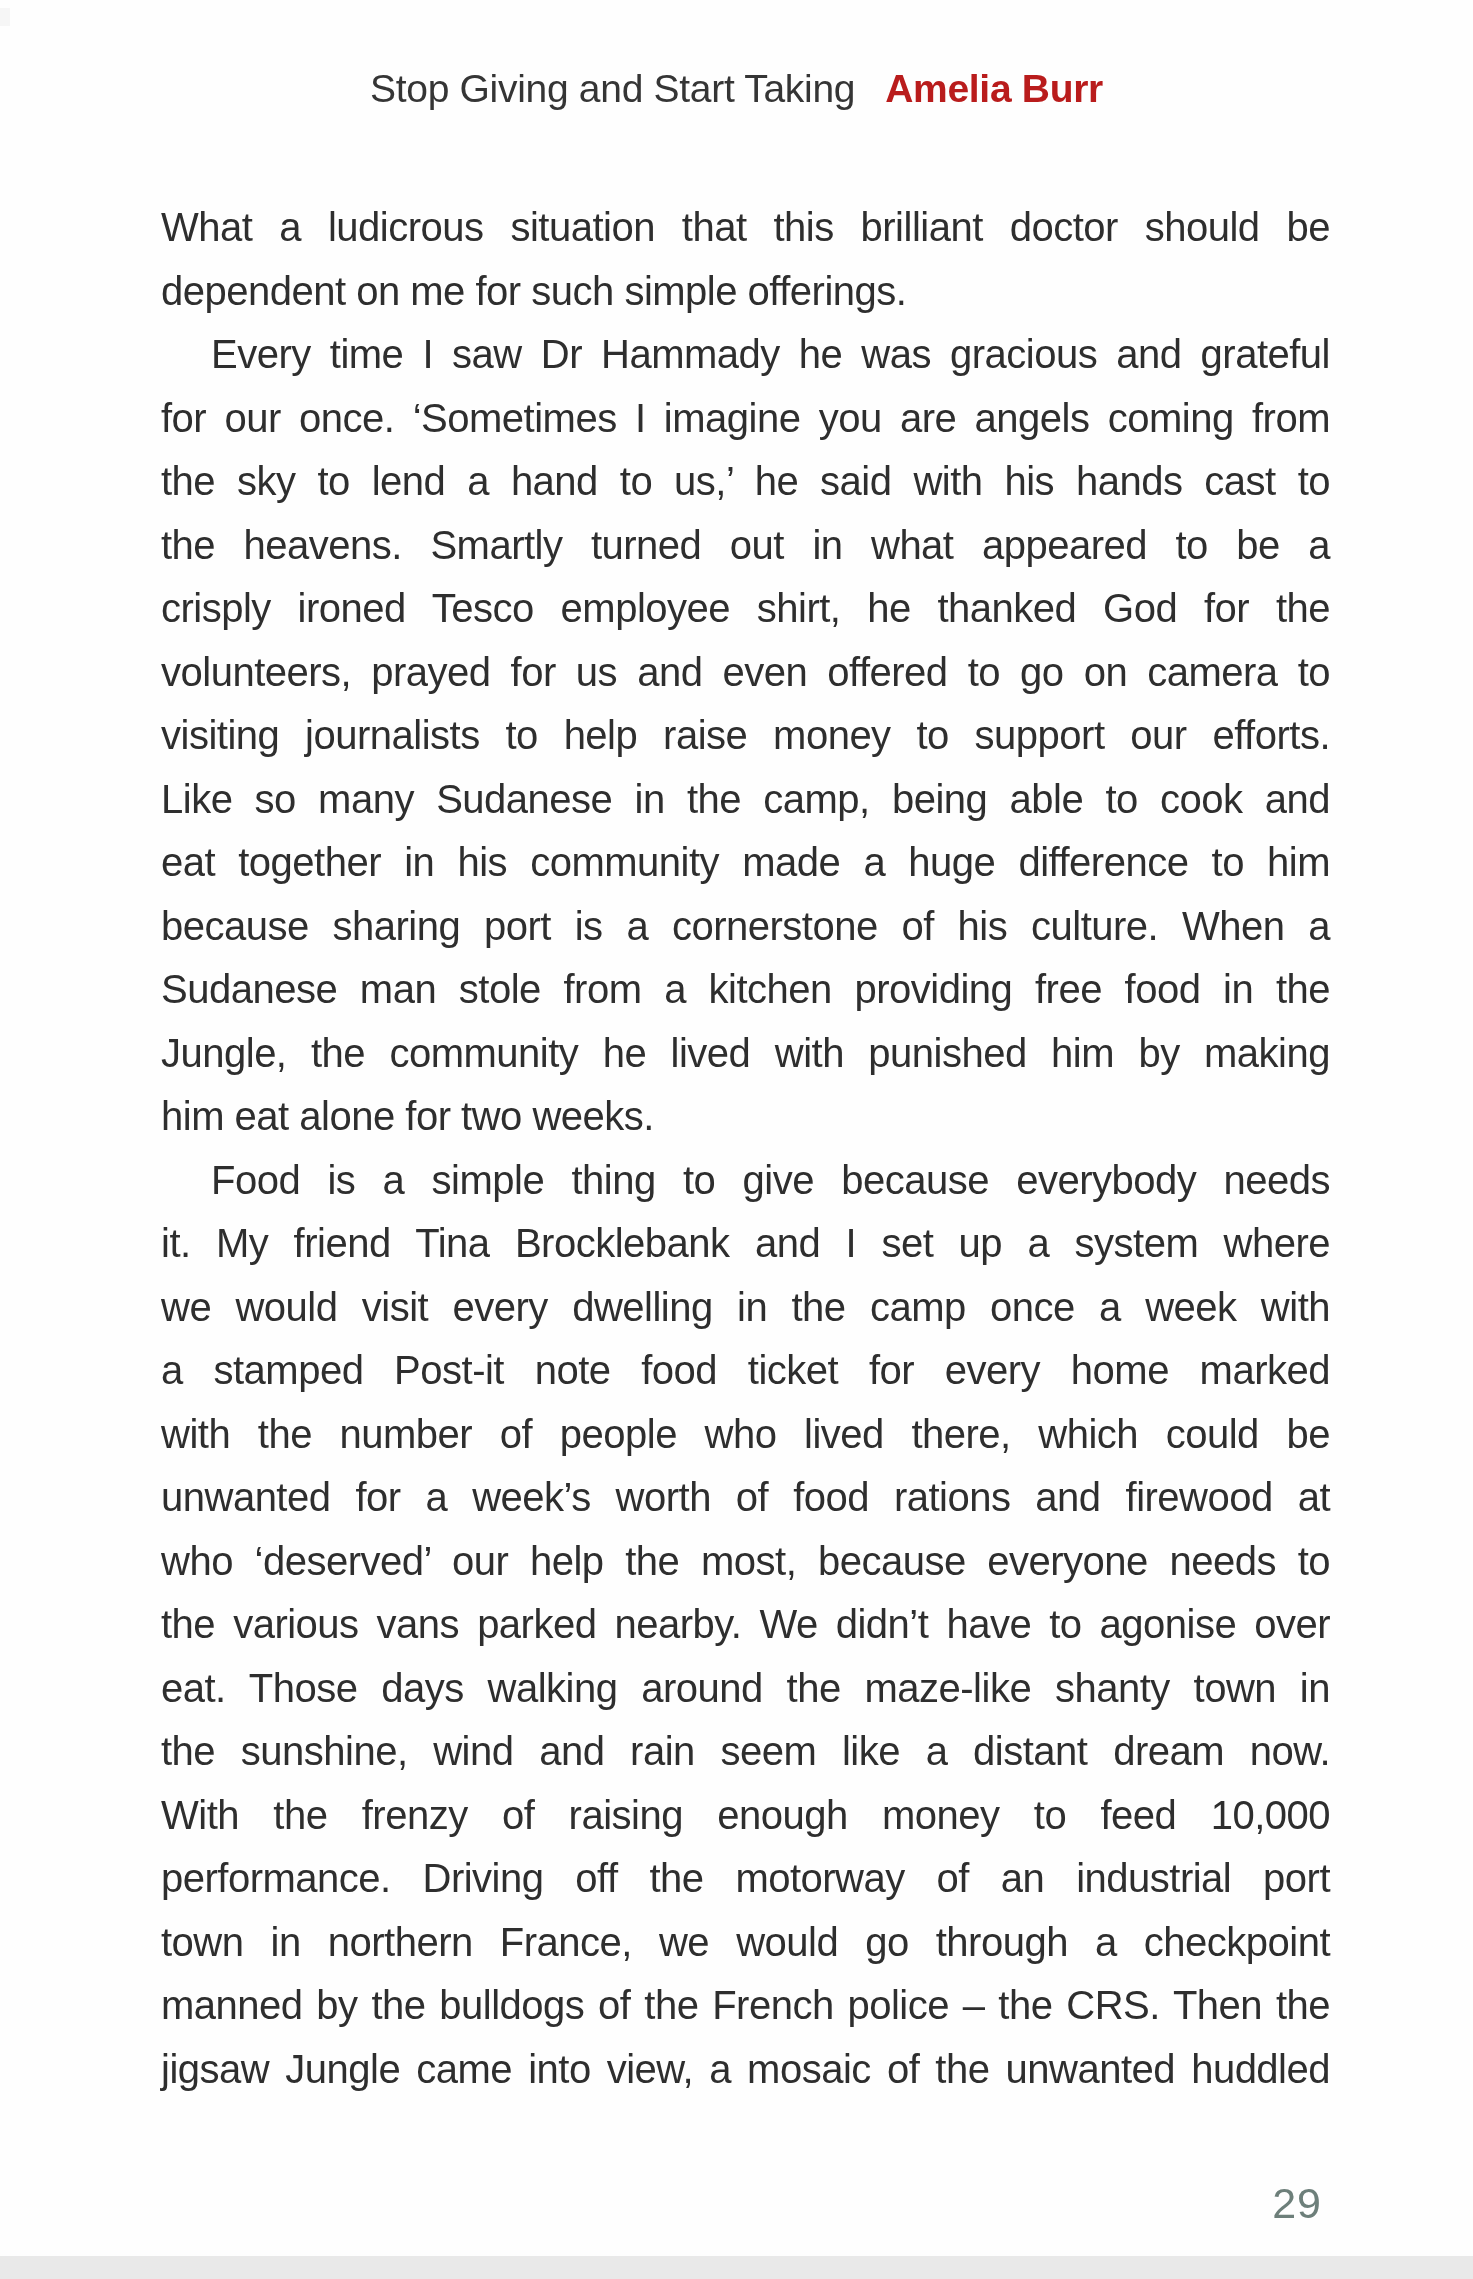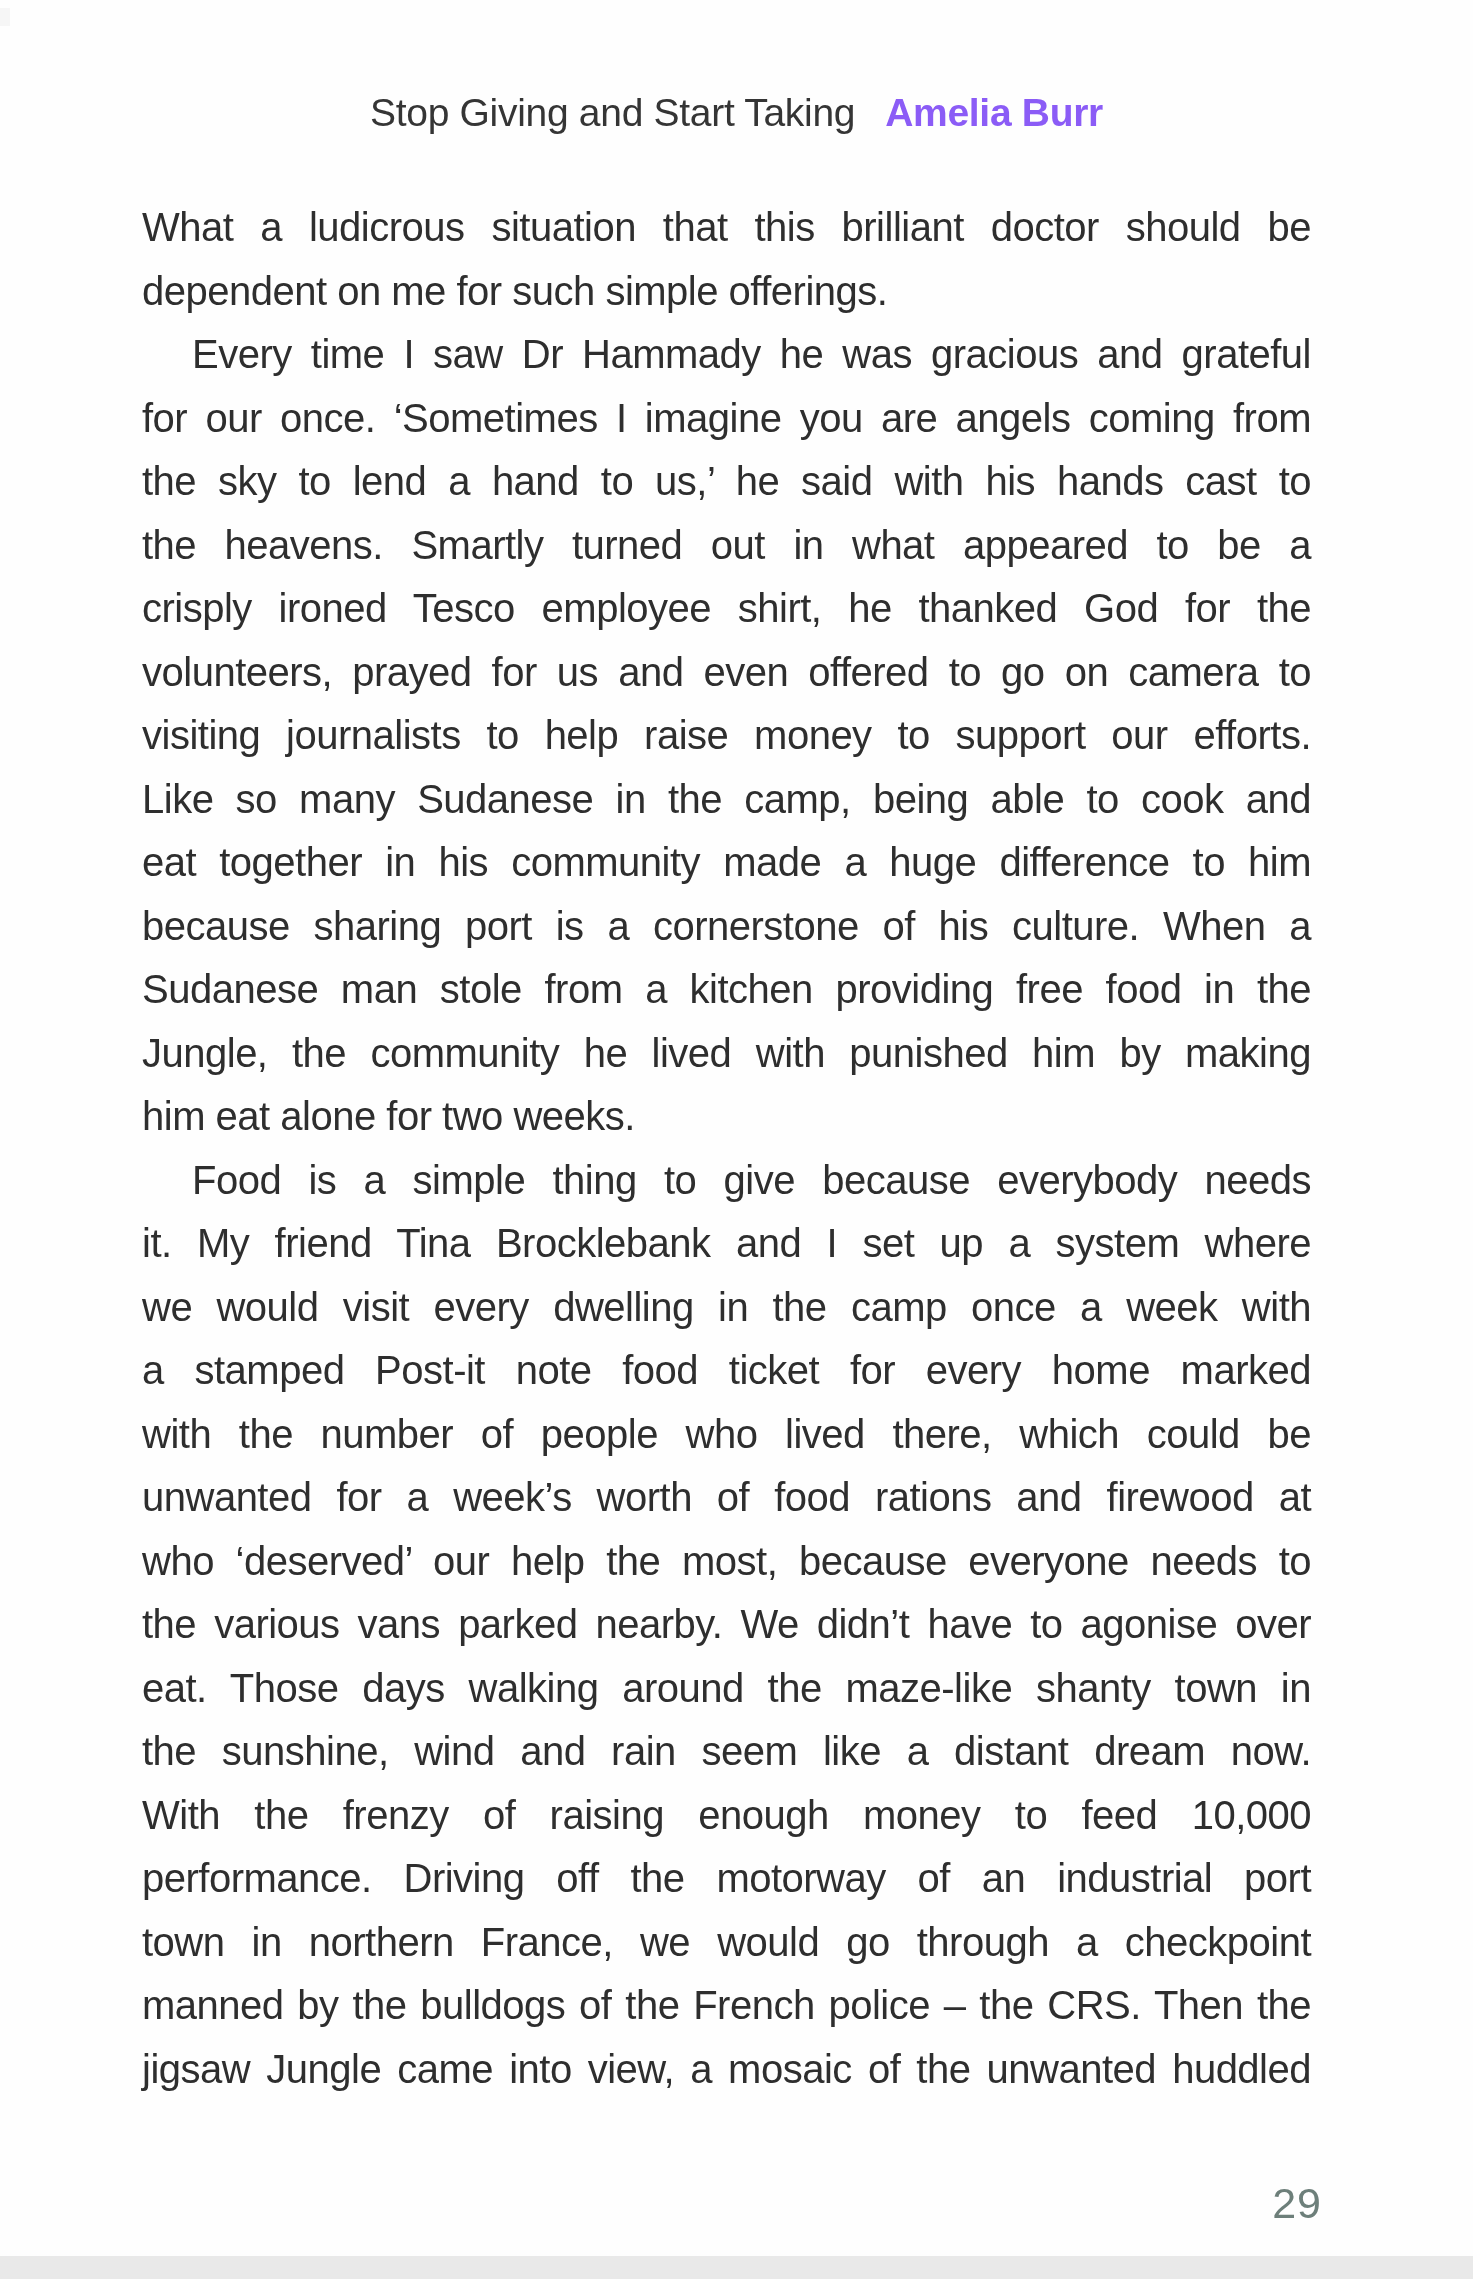--- a/index.html
+++ b/index.html
@@ -32,27 +32,26 @@
     align-items:baseline;
     gap:30px;
     font-size:39px;
     line-height:1.1;
     color:#353535;
     letter-spacing:-0.3px;
     white-space:nowrap;
   }
   .running-header .author{
     font-weight:bold;
-    color:#8b5cf6;
-    margin-top:24px;
+    color:#b91c1c;
   }
   .body-text{
     position:absolute;
     top:196px;
-    left:142px;
+    left:161px;
     width:1169px;
     font-size:40px;
     letter-spacing:-0.5px;
     color:#2e2e2e;
   }
   .para{margin:0;padding:0;}
   .line{
     height:63.5px;
     line-height:63.5px;
     text-align:justify;

